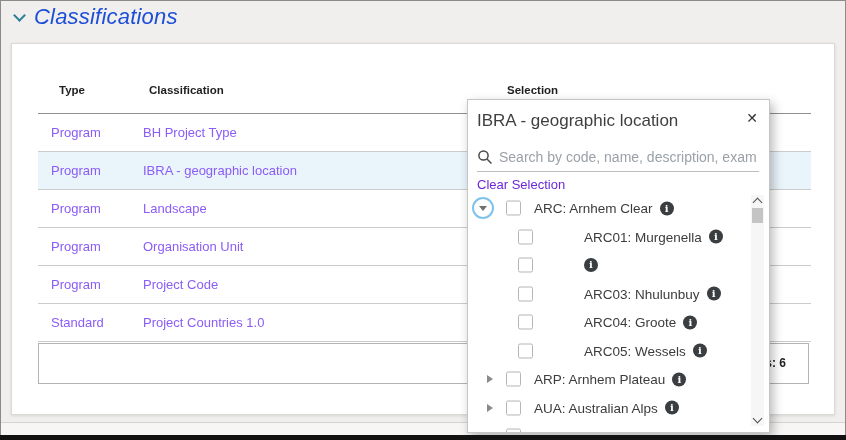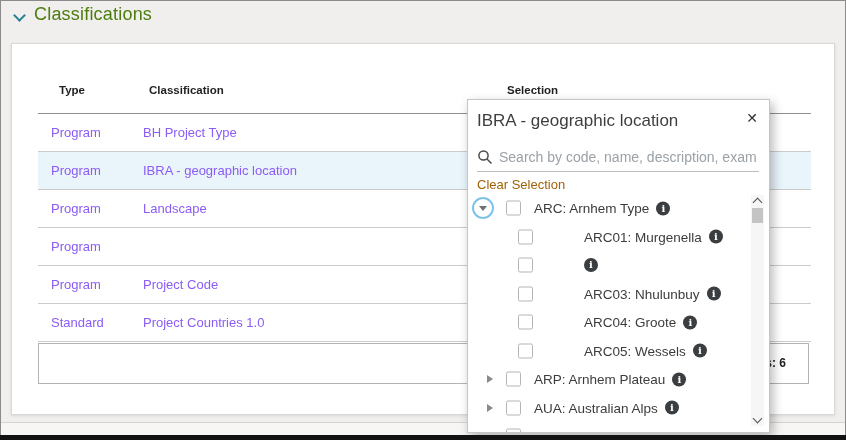--- a/index.html
+++ b/index.html
@@ -12,21 +12,21 @@
 
   
   .sec-head{ position:absolute; left:0; top:0; width:100%; height:34px; }
   .chev-down{
     position:absolute; left:15px; top:11px; width:9px; height:9px;
     border-right:2px solid #2a8094; border-bottom:2px solid #2a8094;
     transform:rotate(45deg);
   }
   .sec-title{
     position:absolute; left:34px; top:4px;
-    font-size:18px; color:#4d7c0f; letter-spacing:.2px;
+    font-size:22px; color:#1d4ed8; letter-spacing:.2px;font-style:italic;
   }
 
   
   .card{
     position:absolute; left:11px; top:43px; width:824px; height:372px;
     background:#fff; border:1px solid #dbd9d6;
     box-shadow:0 1px 3px rgba(0,0,0,.10);
   }
   .th{ position:absolute; font-size:11.5px; font-weight:bold; color:#1f1f1f; top:40px;margin-left:8px; }
   .th-type{ left:39px; } .th-class{ left:129px; } .th-sel{ left:487px; }
@@ -65,21 +65,21 @@
   .pp-title{ position:absolute; left:9px; top:11px; font-size:17px; color:#3f3f3f; white-space:nowrap; }
   .pp-close{ position:absolute; right:11px; top:11px; font-size:14px; color:#333; cursor:pointer; line-height:14px; }
   .pp-search{ position:absolute; left:9px; right:10px; top:44px; height:28px; border-bottom:1px solid #bdbdbd; }
   .pp-search svg{ position:absolute; left:0; top:5px; }
   .pp-search input{
     position:absolute; left:22px; top:3px; width:calc(100% - 24px); height:20px;
     border:none; outline:none; font-size:14px; color:#555; background:transparent;
     font-family:"Liberation Sans", sans-serif;
   }
   .pp-search input::placeholder{ color:#9aa1a7; opacity:1; }
-  .pp-clear{ position:absolute; left:9px; top:77px; font-size:13px; color:#a16207; cursor:pointer; }
+  .pp-clear{ position:absolute; left:9px; top:77px; font-size:13px; color:#6d28d9; cursor:pointer; }
 
   .tree{ position:absolute; left:0; top:94px; right:22px; bottom:-20px; }
   .tree-row{ position:relative; height:28.5px; }
   .cb{
     position:absolute; top:50%; transform:translateY(-50%);
     width:15px; height:15px; background:#fff; border:1px solid #b5b5b5; border-radius:2px;
   }
   .cb.p{ left:38px; } .cb.c{ left:50px; }
   .lbl{
     position:absolute; top:50%; transform:translateY(-50%);
@@ -134,20 +134,21 @@
       <div class="trow selected">
         <span class="tcell c-type">Program</span>
         <span class="tcell c-class">IBRA - geographic location</span>
       </div>
       <div class="trow">
         <span class="tcell c-type">Program</span>
         <span class="tcell c-class">Landscape</span>
       </div>
       <div class="trow">
         <span class="tcell c-type">Program</span>
+        <span class="tcell c-class">Organisation Unit</span>
       </div>
       <div class="trow">
         <span class="tcell c-type">Program</span>
         <span class="tcell c-class">Project Code</span>
       </div>
       <div class="trow">
         <span class="tcell c-type">Standard</span>
         <span class="tcell c-class">Project Countries 1.0</span>
       </div>
     </div>
@@ -177,21 +178,21 @@
 
     <span class="pp-clear">Clear Selection</span>
 
     <div class="tree">
       <div class="tree-row">
         <span class="toggle-ring">
             <span class="tri-down"></span>
           </span>
         <span class="cb p"></span>
         <span class="lbl p">
-            <span>ARC: Arnhem Type</span>
+            <span>ARC: Arnhem Clear</span>
             <span class="info">i</span>
           </span>
       </div>
       <div class="tree-row">
         <span class="cb c"></span>
         <span class="lbl c">
             <span>ARC01: Murgenella</span>
             <span class="info">i</span>
           </span>
       </div>

